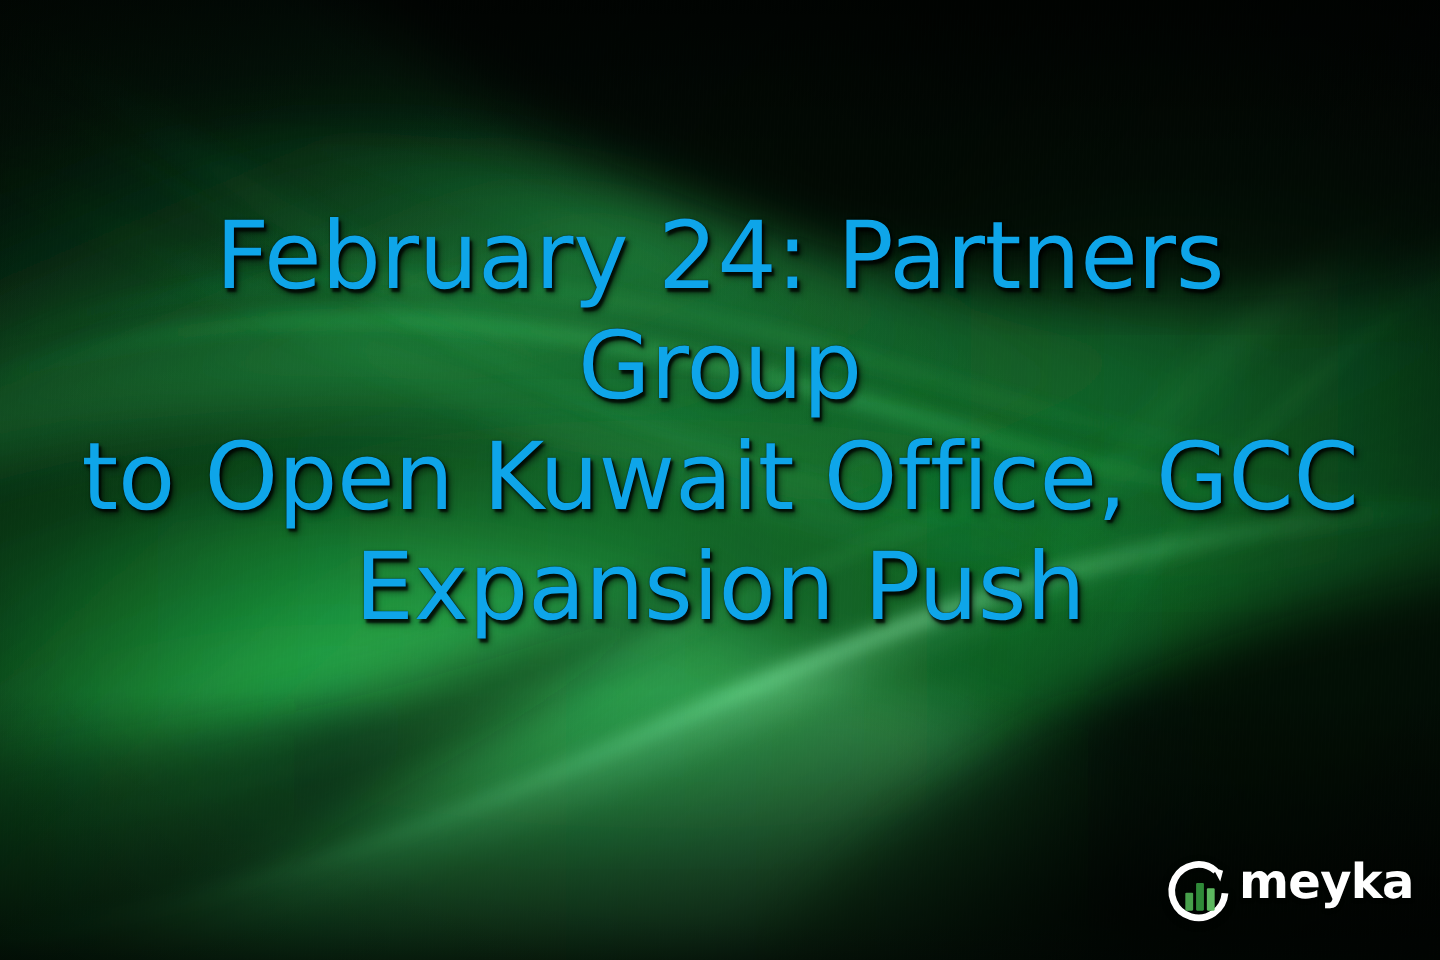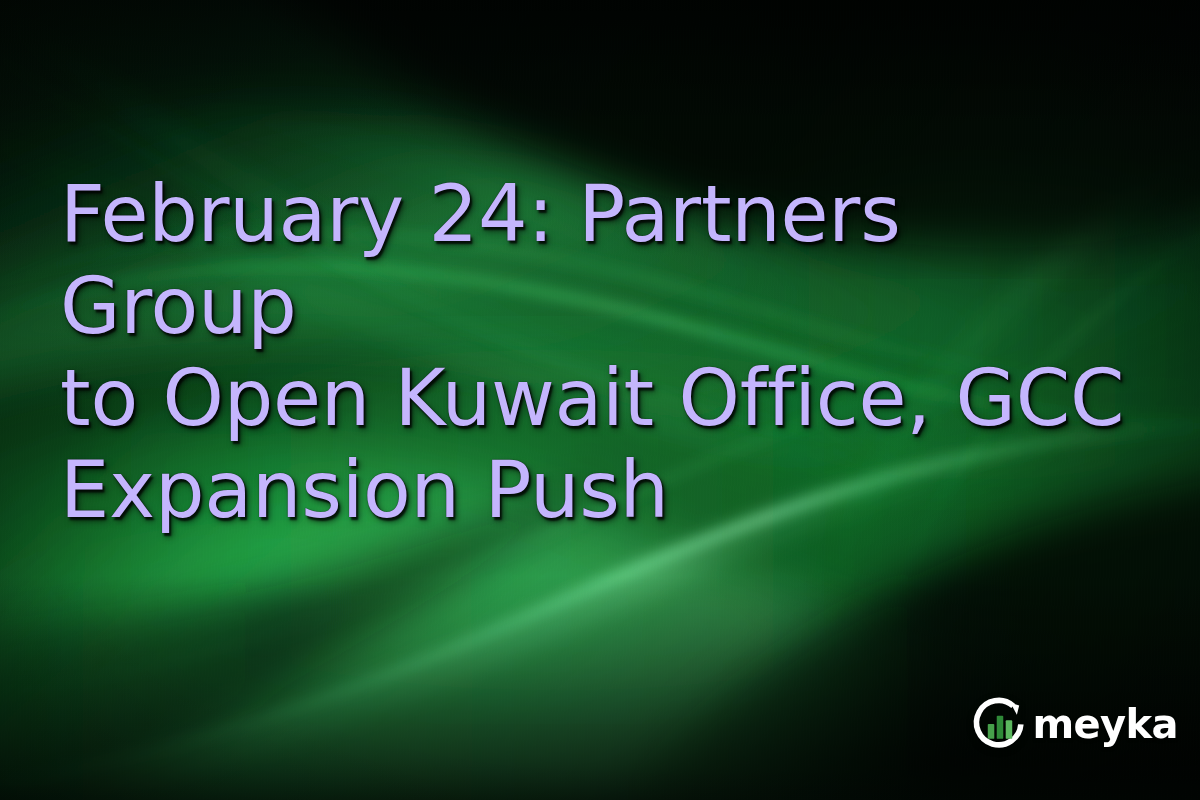--- a/index.html
+++ b/index.html
@@ -44,40 +44,40 @@
     background-image:
       repeating-linear-gradient(92deg, rgba(255,255,255,0.035) 0px, rgba(255,255,255,0.035) 1px, rgba(0,0,0,0) 1px, rgba(0,0,0,0) 3px);
   }
 
   
   #headline {
     position: absolute;
     left: 60px;
     right: 60px;
     top: 168px;
-    text-align: left;
-    color: #c4b5fd;
+    text-align: center;
+    color: #0ea5e9;
     font-size: 78px;
     line-height: 92px;
     font-weight: 400;
     letter-spacing: -0.2px;
     text-shadow:
       2px 3px 2px rgba(0,0,0,0.78),
       3px 4px 6px rgba(0,0,0,0.55),
       0 0 1px rgba(0,0,0,0.9);
     white-space: pre-line;
   }
 
   
   #brand {
     position: absolute;
     right: 22px;
-    bottom: 48px;
+    bottom: 28px;
     display: flex;
-    align-items: center;
+    align-items: flex-start;
     gap: 4px;
   }
   #brand-mark {
     width: 58px;
     height: 58px;
     display: block;
     filter: drop-shadow(0 2px 3px rgba(0,0,0,0.55));
   }
   #brand-word {
     color: #ffffff;

